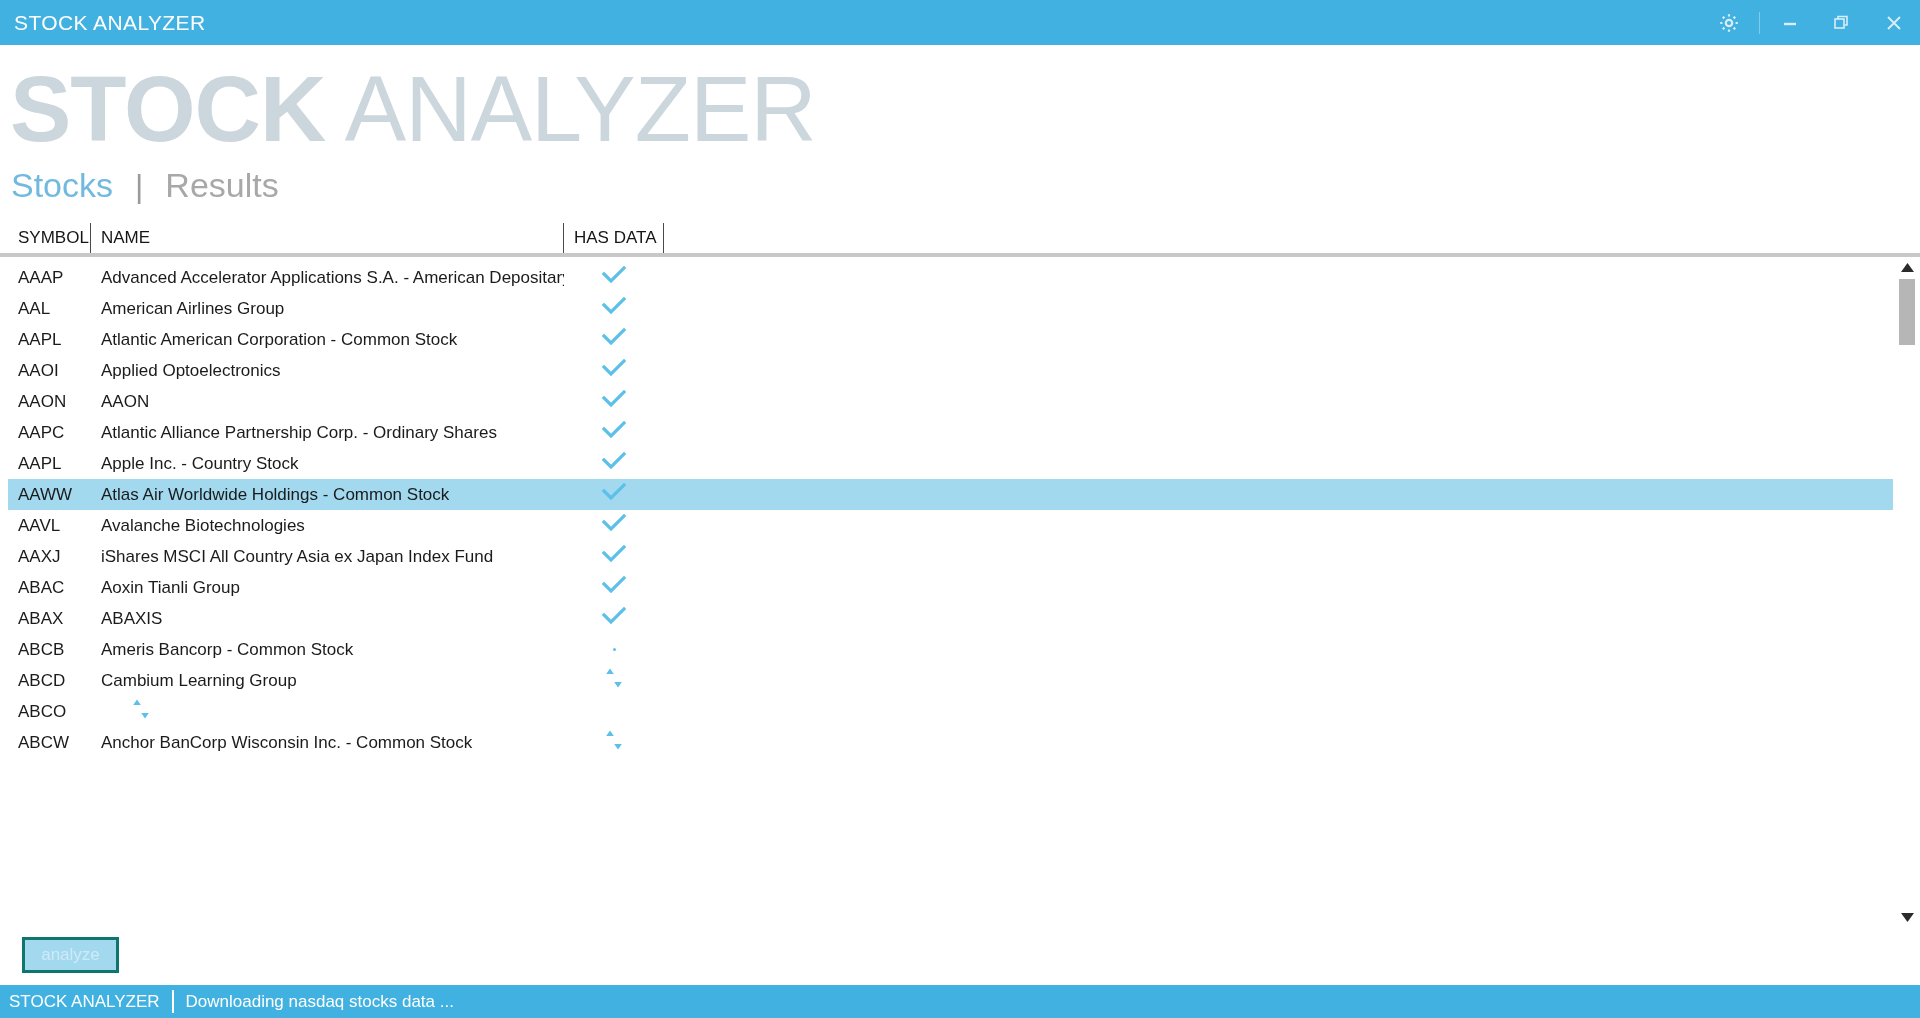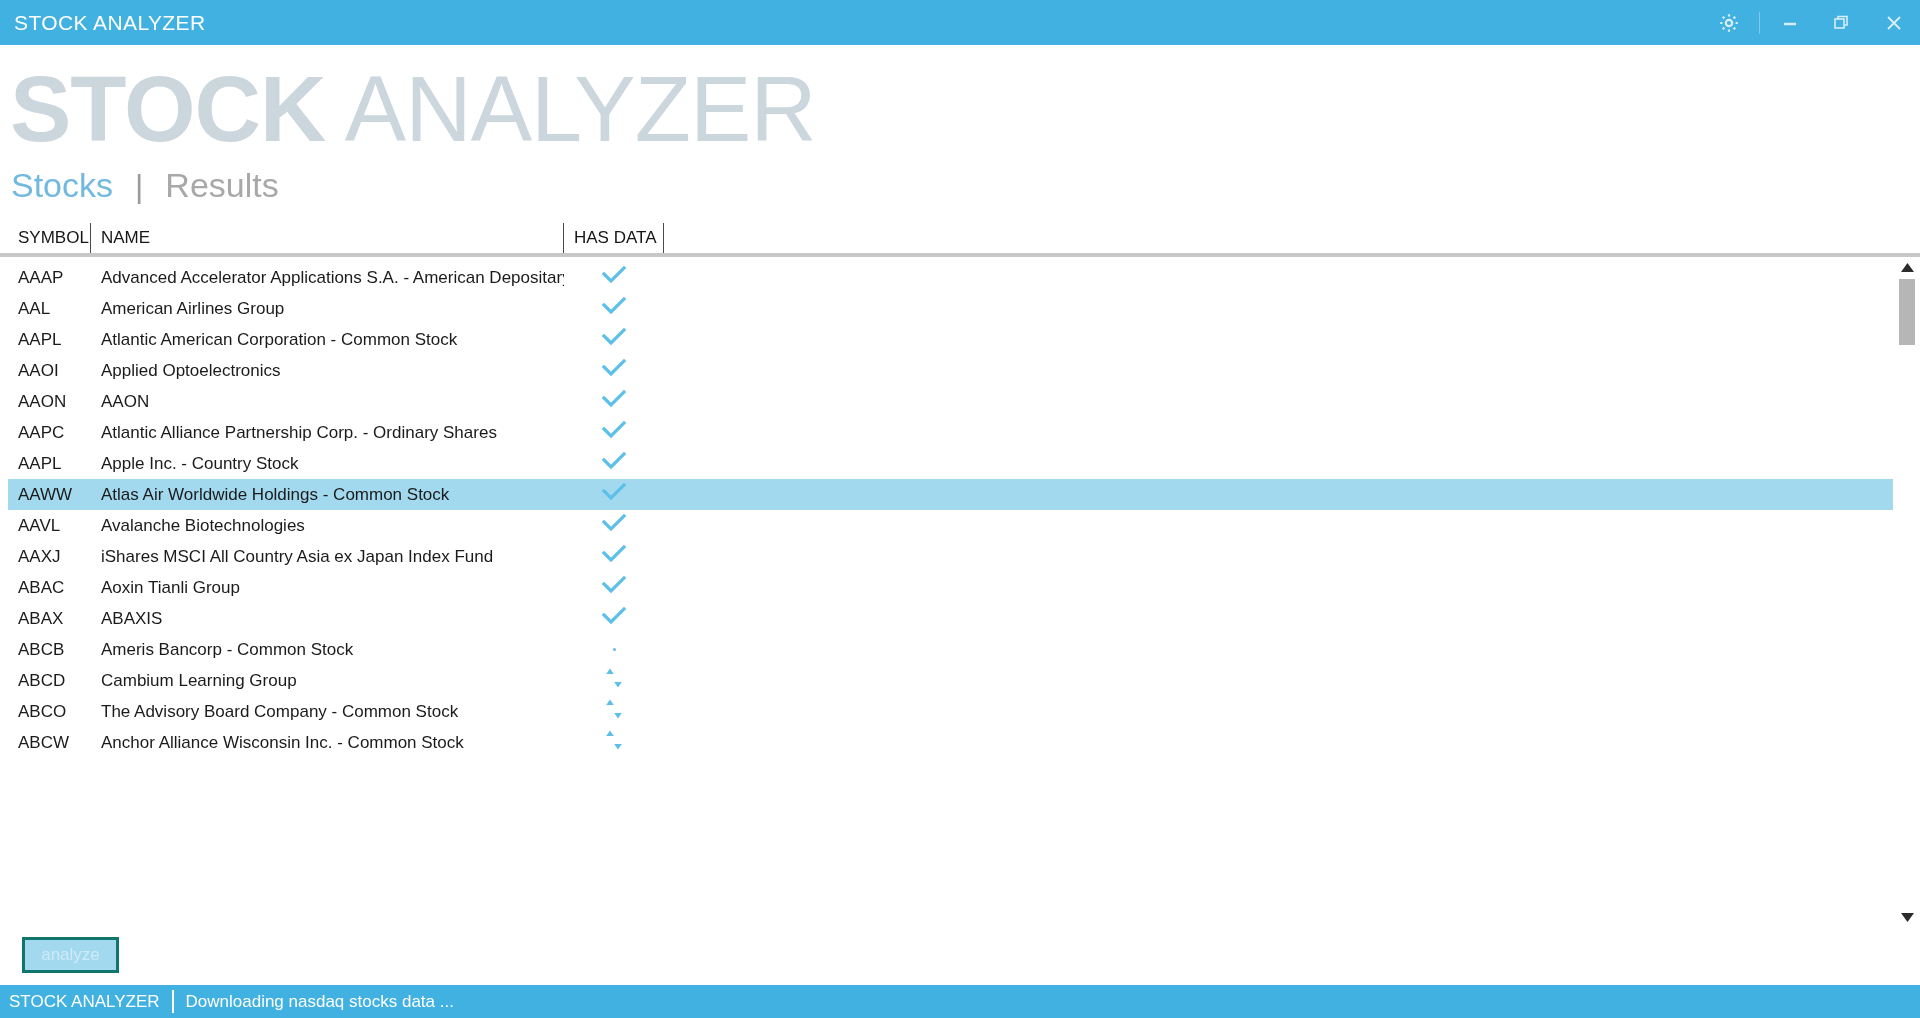--- a/index.html
+++ b/index.html
@@ -415,31 +415,30 @@
           <div class="cell c-name">Cambium Learning Group</div>
           <div class="cell c-hasdata">
             <span class="icon-sync"><svg width="20" height="22" viewBox="0 0 20 22" fill="currentColor">
                 <path d="M6 21 L6 7 L2.2 7 L6 1.4 L9.8 7 L6 7 L6 21 Z"></path>
                 <path d="M14 1 L14 15 L17.8 15 L14 20.6 L10.2 15 L14 15 L14 1 Z"></path>
               </svg></span>
           </div>
         </div>
         <div class="row">
           <div class="cell c-symbol">ABCO</div>
-          <div class="cell c-name">The Advisory Board Company - Common Stock</div>
           <div class="cell c-hasdata">
             <span class="icon-sync"><svg width="20" height="22" viewBox="0 0 20 22" fill="currentColor">
                 <path d="M6 21 L6 7 L2.2 7 L6 1.4 L9.8 7 L6 7 L6 21 Z"></path>
                 <path d="M14 1 L14 15 L17.8 15 L14 20.6 L10.2 15 L14 15 L14 1 Z"></path>
               </svg></span>
           </div>
         </div>
         <div class="row">
           <div class="cell c-symbol">ABCW</div>
-          <div class="cell c-name">Anchor Alliance Wisconsin Inc. - Common Stock</div>
+          <div class="cell c-name">Anchor BanCorp Wisconsin Inc. - Common Stock</div>
           <div class="cell c-hasdata">
             <span class="icon-sync"><svg width="20" height="22" viewBox="0 0 20 22" fill="currentColor">
                 <path d="M6 21 L6 7 L2.2 7 L6 1.4 L9.8 7 L6 7 L6 21 Z"></path>
                 <path d="M14 1 L14 15 L17.8 15 L14 20.6 L10.2 15 L14 15 L14 1 Z"></path>
               </svg></span>
           </div>
         </div>
       </div>
 
     <div class="vscroll">

